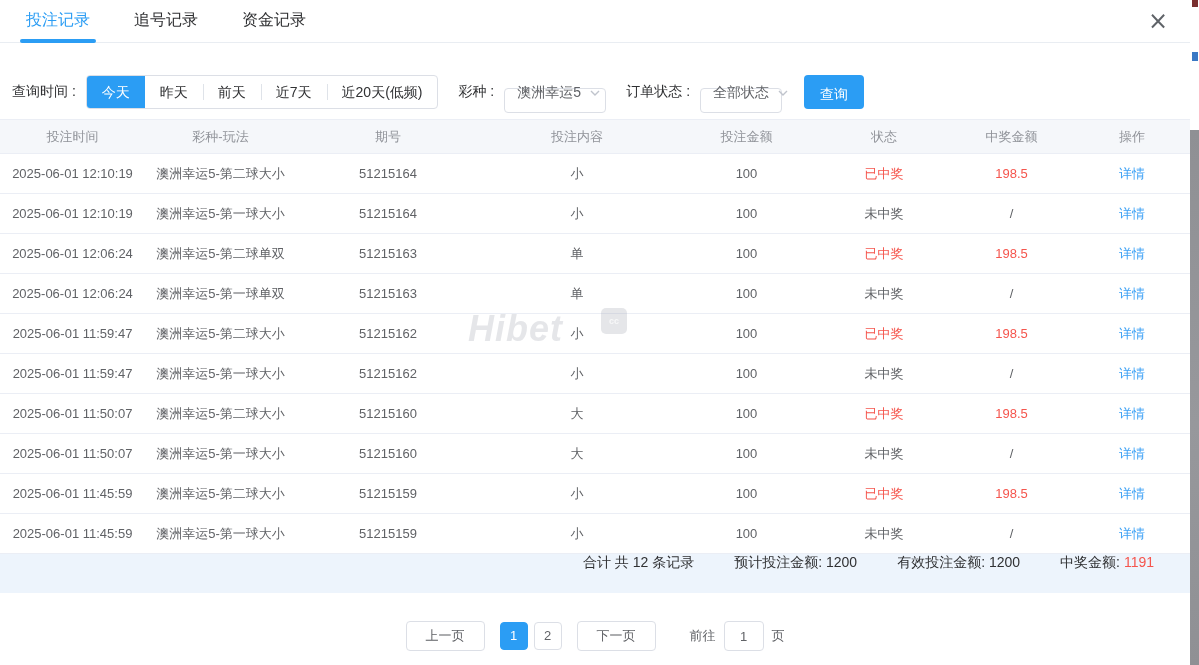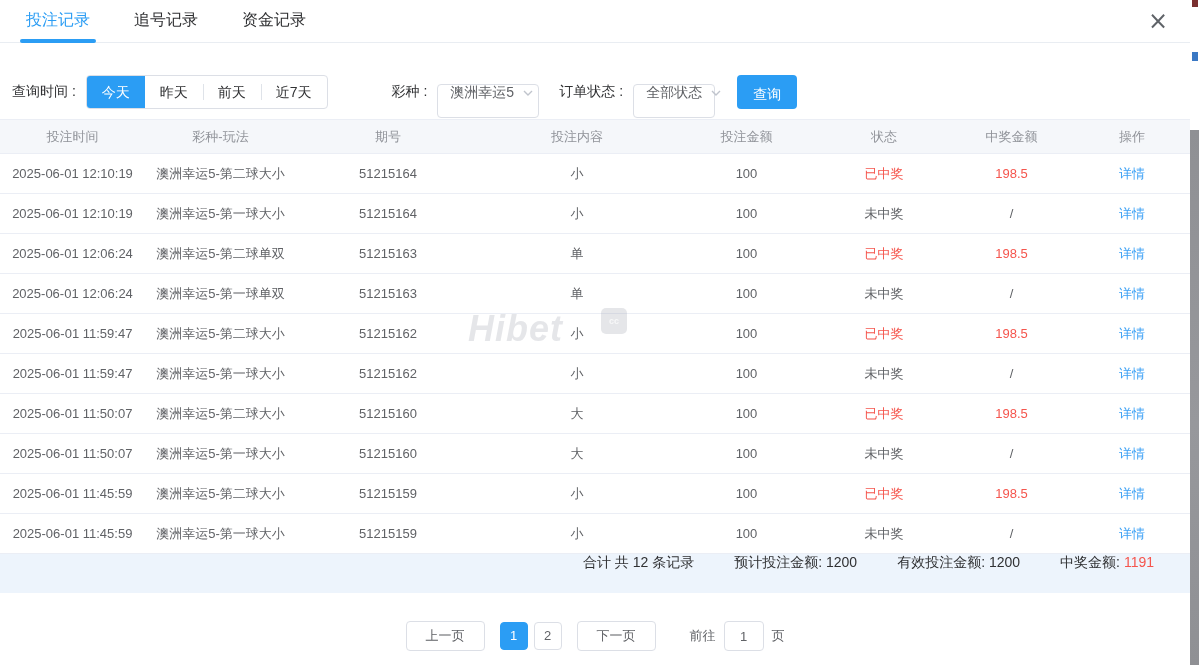--- a/index.html
+++ b/index.html
@@ -44,21 +44,21 @@
     color:#303133; cursor:pointer; white-space:nowrap;
   }
   .bg-opt + .bg-opt::before {
     content:""; position:absolute; left:0; top:8px; bottom:8px;
     width:1px; background:#dfe3e9;
   }
   .bg-opt.active { background:#2b9df4; color:#fff; }
   .bg-opt.active + .bg-opt::before { background:transparent; }
   .select-box {
     display:inline-flex; align-items:center; justify-content:space-between;
-    height:34px; border:1px solid #dcdfe6; border-radius:4px;
+    height:25px; border:1px solid #dcdfe6; border-radius:4px;
     padding:0 8px 16px 12px; color:#606266; font-size:14px; background:#fff;
     cursor:pointer; white-space:nowrap;margin-top:17px;
   }
   .chevron { width:12px; height:12px; margin-left:8px; flex:none; }
   .chevron svg { display:block; }
   .search-btn {
     height:34px; padding:11px 16px; margin-left:22px; border:none;
     background:#2b9df4; color:#fff; font-size:14px; border-radius:4px;
     cursor:pointer; font-family:inherit;
   }
@@ -149,22 +149,23 @@
     <div class="close-x">×</div>
   </div>
 
   <div class="filters">
     <span class="flabel">查询时间 :</span>
     <div class="btn-group">
       <span class="bg-opt active">今天</span>
       <span class="bg-opt">昨天</span>
       <span class="bg-opt">前天</span>
       <span class="bg-opt">近7天</span>
+      <span class="bg-opt">近20天(低频)</span>
     </div>
-    <span class="flabel" style="margin-left:64px;">彩种 :</span>
+    <span class="flabel" style="margin-left:20px;">彩种 :</span>
     <div class="select-box" style="width:102px;">
       <span>澳洲幸运5</span>
       <span class="chevron">
         <svg viewBox="0 0 12 12" width="12" height="12">
             <path d="M2 4l4 4 4-4" fill="none" stroke="#c0c4cc" stroke-width="1.4"></path>
           </svg>
       </span>
     </div>
     <span class="flabel" style="margin-left:20px;">订单状态 :</span>
     <div class="select-box" style="width:82px;">

